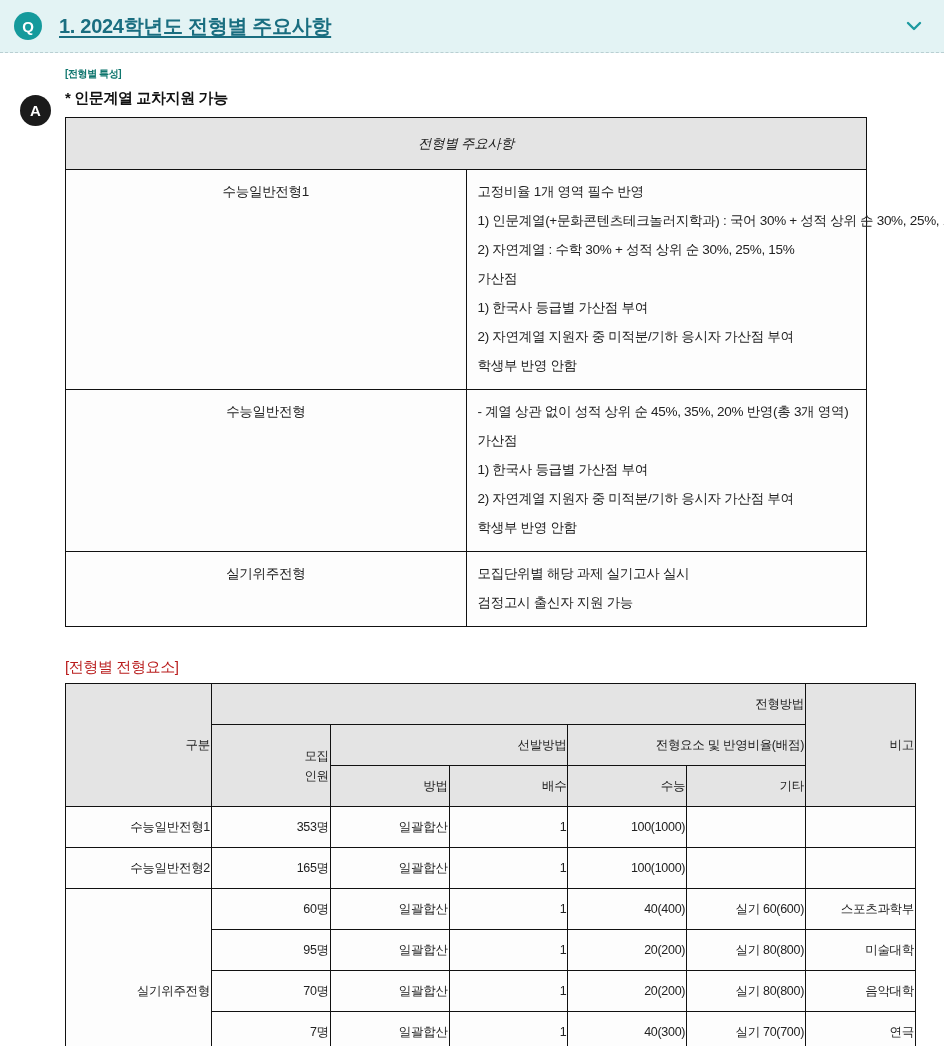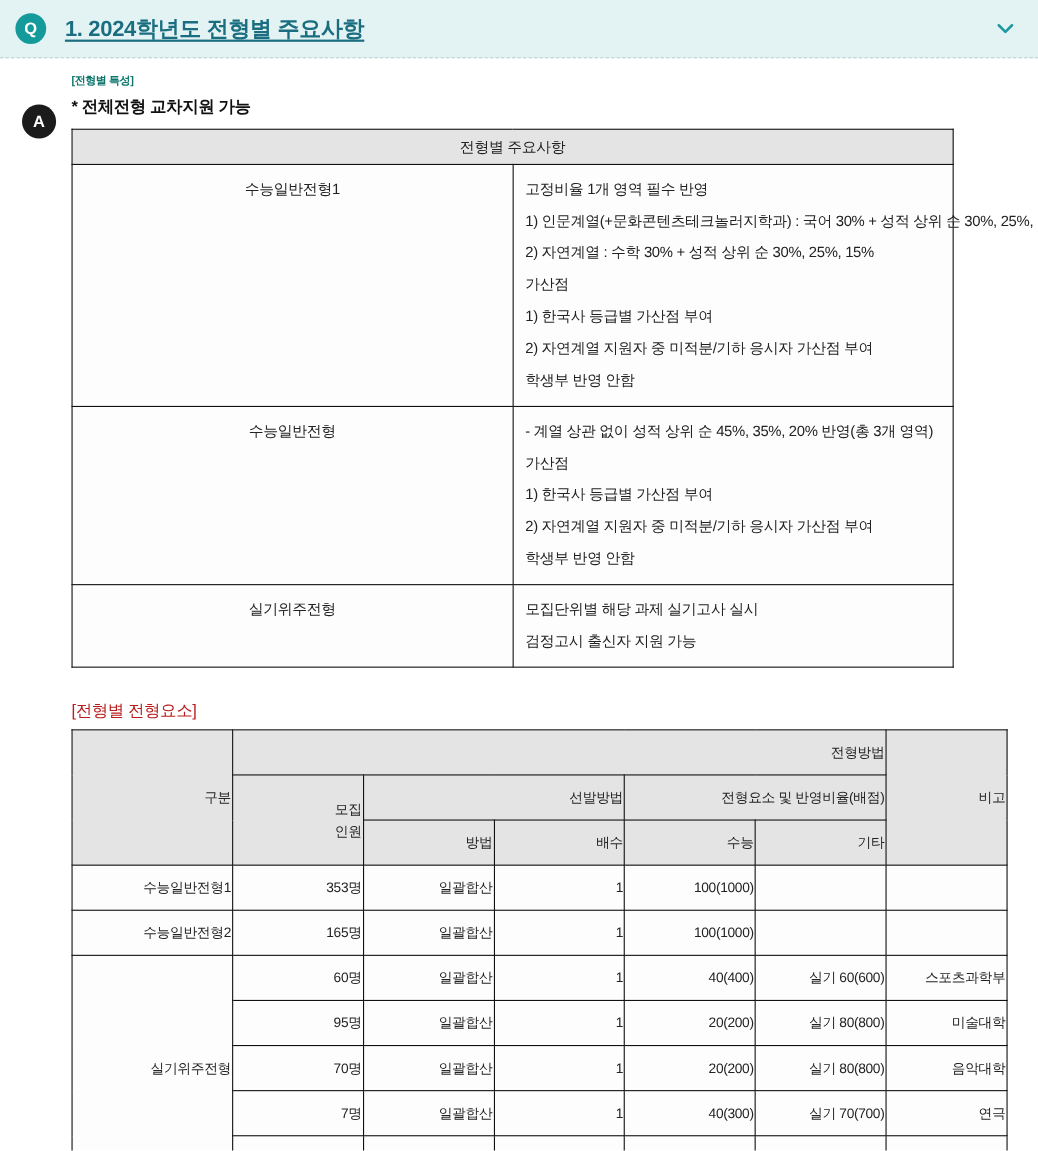--- a/index.html
+++ b/index.html
@@ -104,23 +104,24 @@
     vertical-align: middle;
   }
   .hd {
     background: #e4e4e4;
     text-align: center;
   }
 
   
   .t1 { width: 802px; }
   .t1 .t1-cap {
-    height: 32px;
+    height: 52px;
     font-size: 13.5px;
     letter-spacing: -0.3px;
+    font-style: italic;
   }
   .t1 .rowlabel {
     width: 175px;
     text-align: center;
     font-size: 13.5px;
     letter-spacing: -0.3px;
     vertical-align: top;
     padding-top: 13px;
   }
   .t1 .rowbody {
@@ -172,21 +173,21 @@
     </svg>
   </div>
 </div>
 
 <div class="a-body">
   <div class="a-badge">A</div>
 
   <div class="content">
 
     <div class="sec-title">[전형별 특성]</div>
-    <div class="sec-note">* 전체전형 교차지원 가능</div>
+    <div class="sec-note">* 인문계열 교차지원 가능</div>
 
     <table class="t1">
       <tbody>
         <tr>
           <td class="hd t1-cap" colspan="2">전형별 주요사항</td>
         </tr>
 
         <tr>
           <td class="rowlabel">수능일반전형1</td>
           <td class="rowbody">

